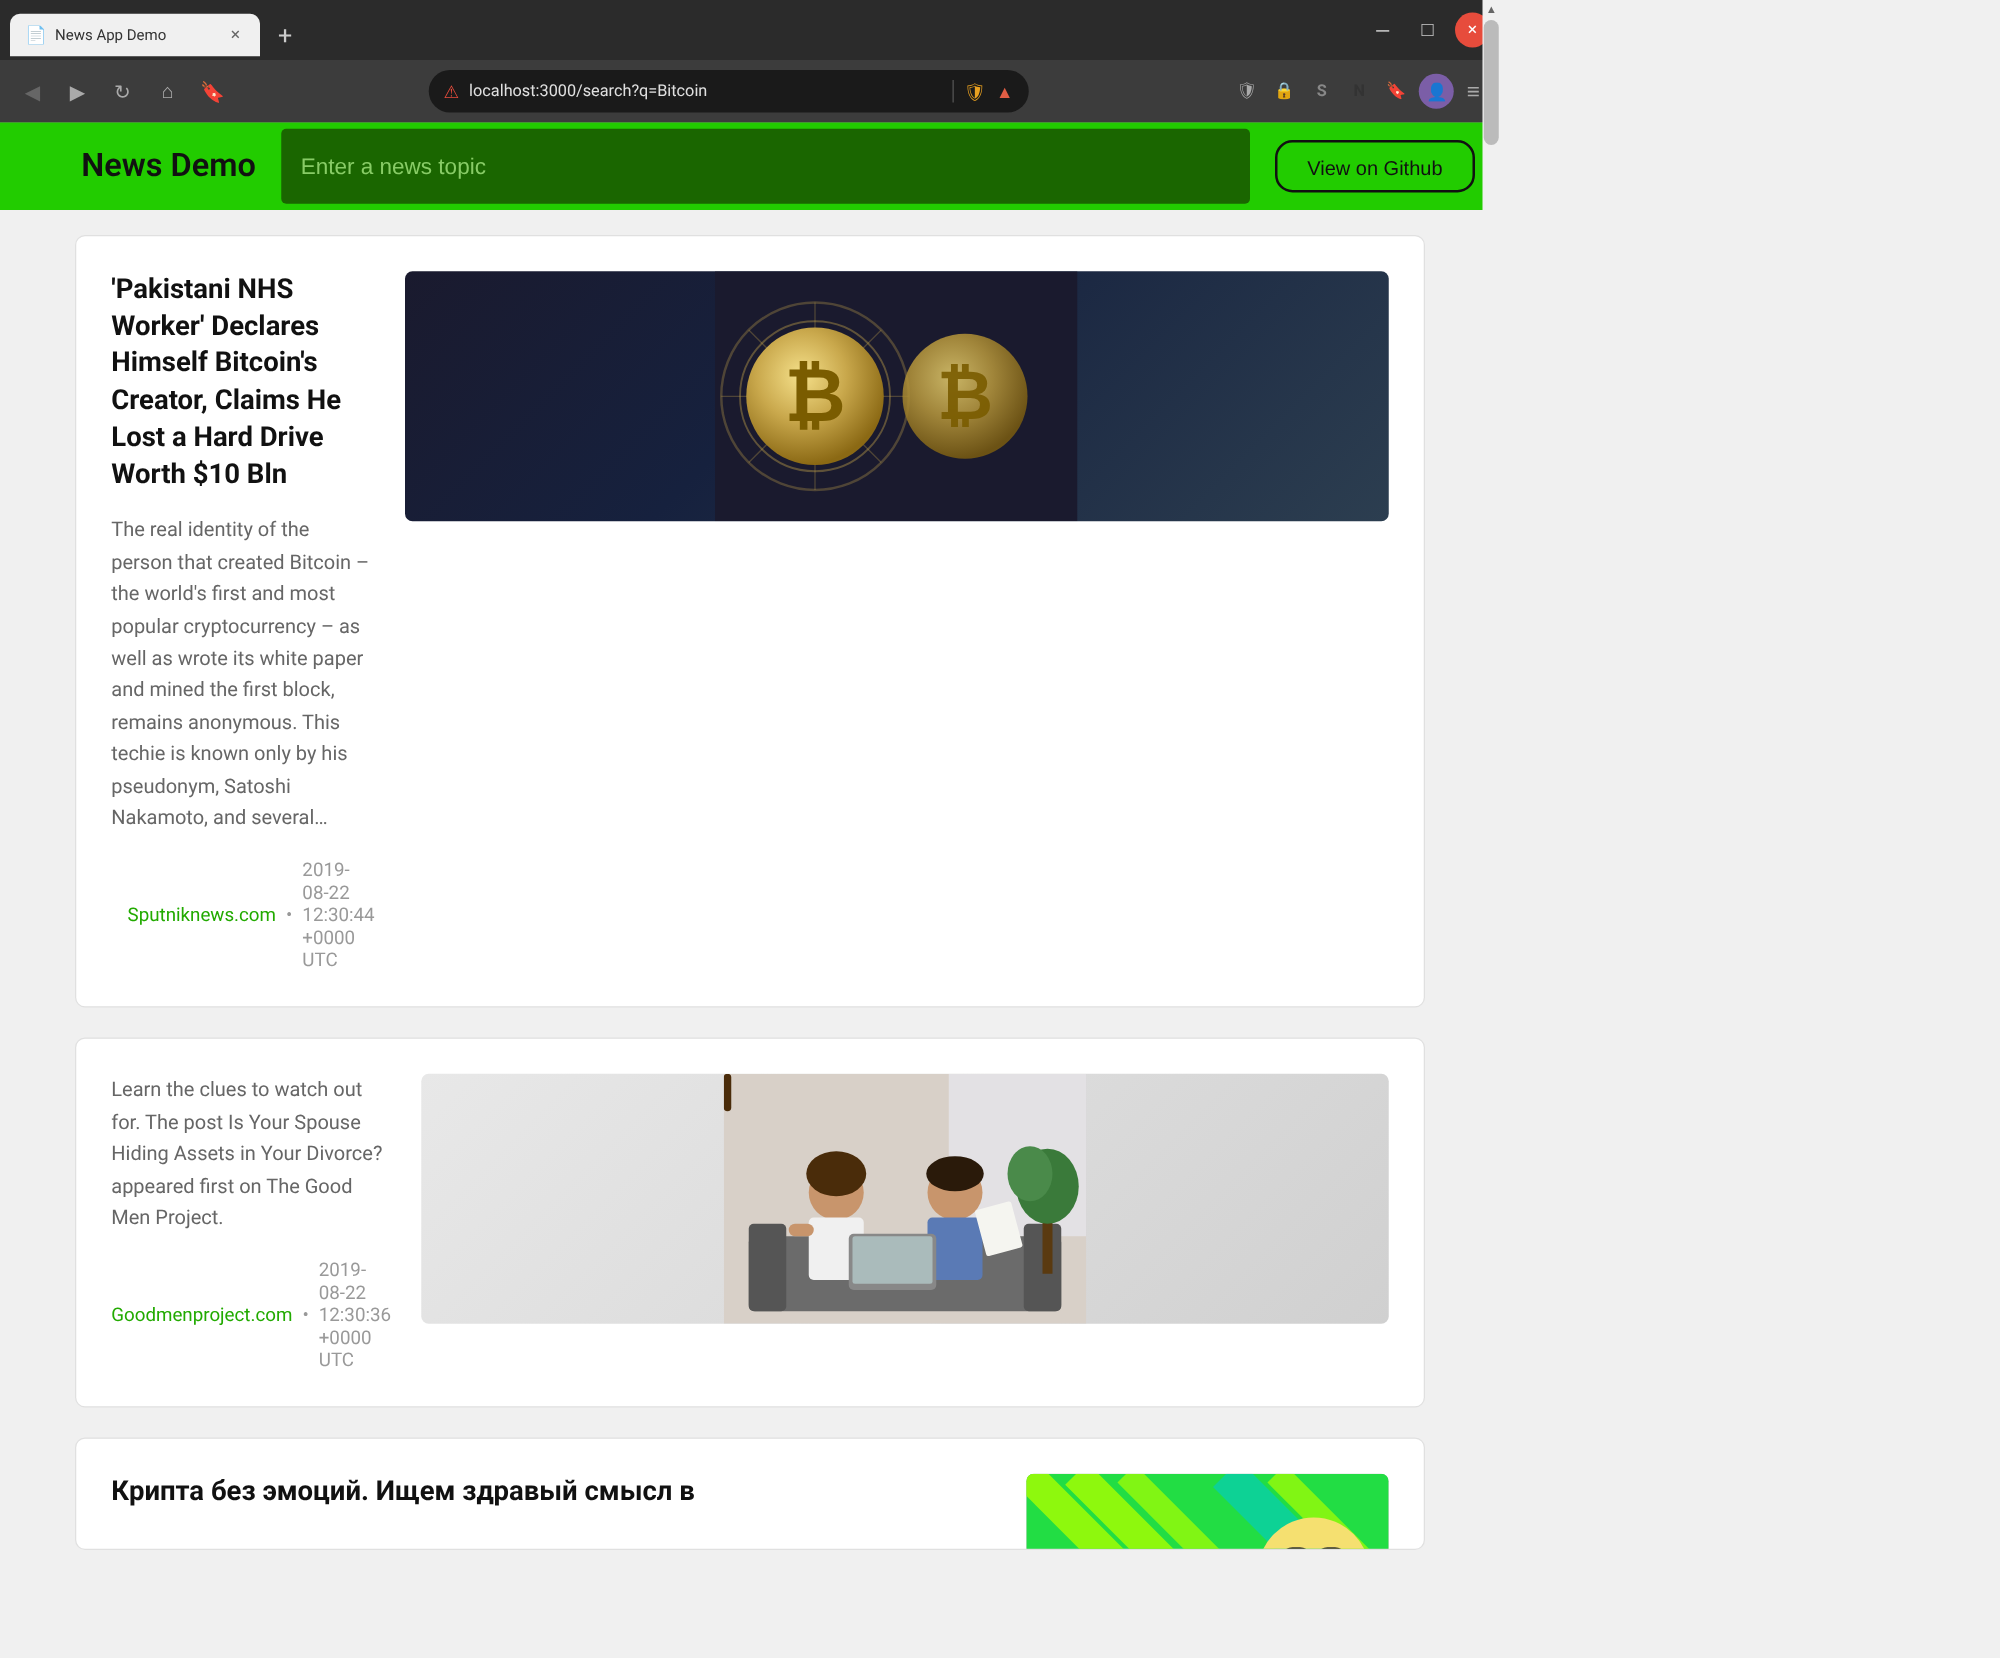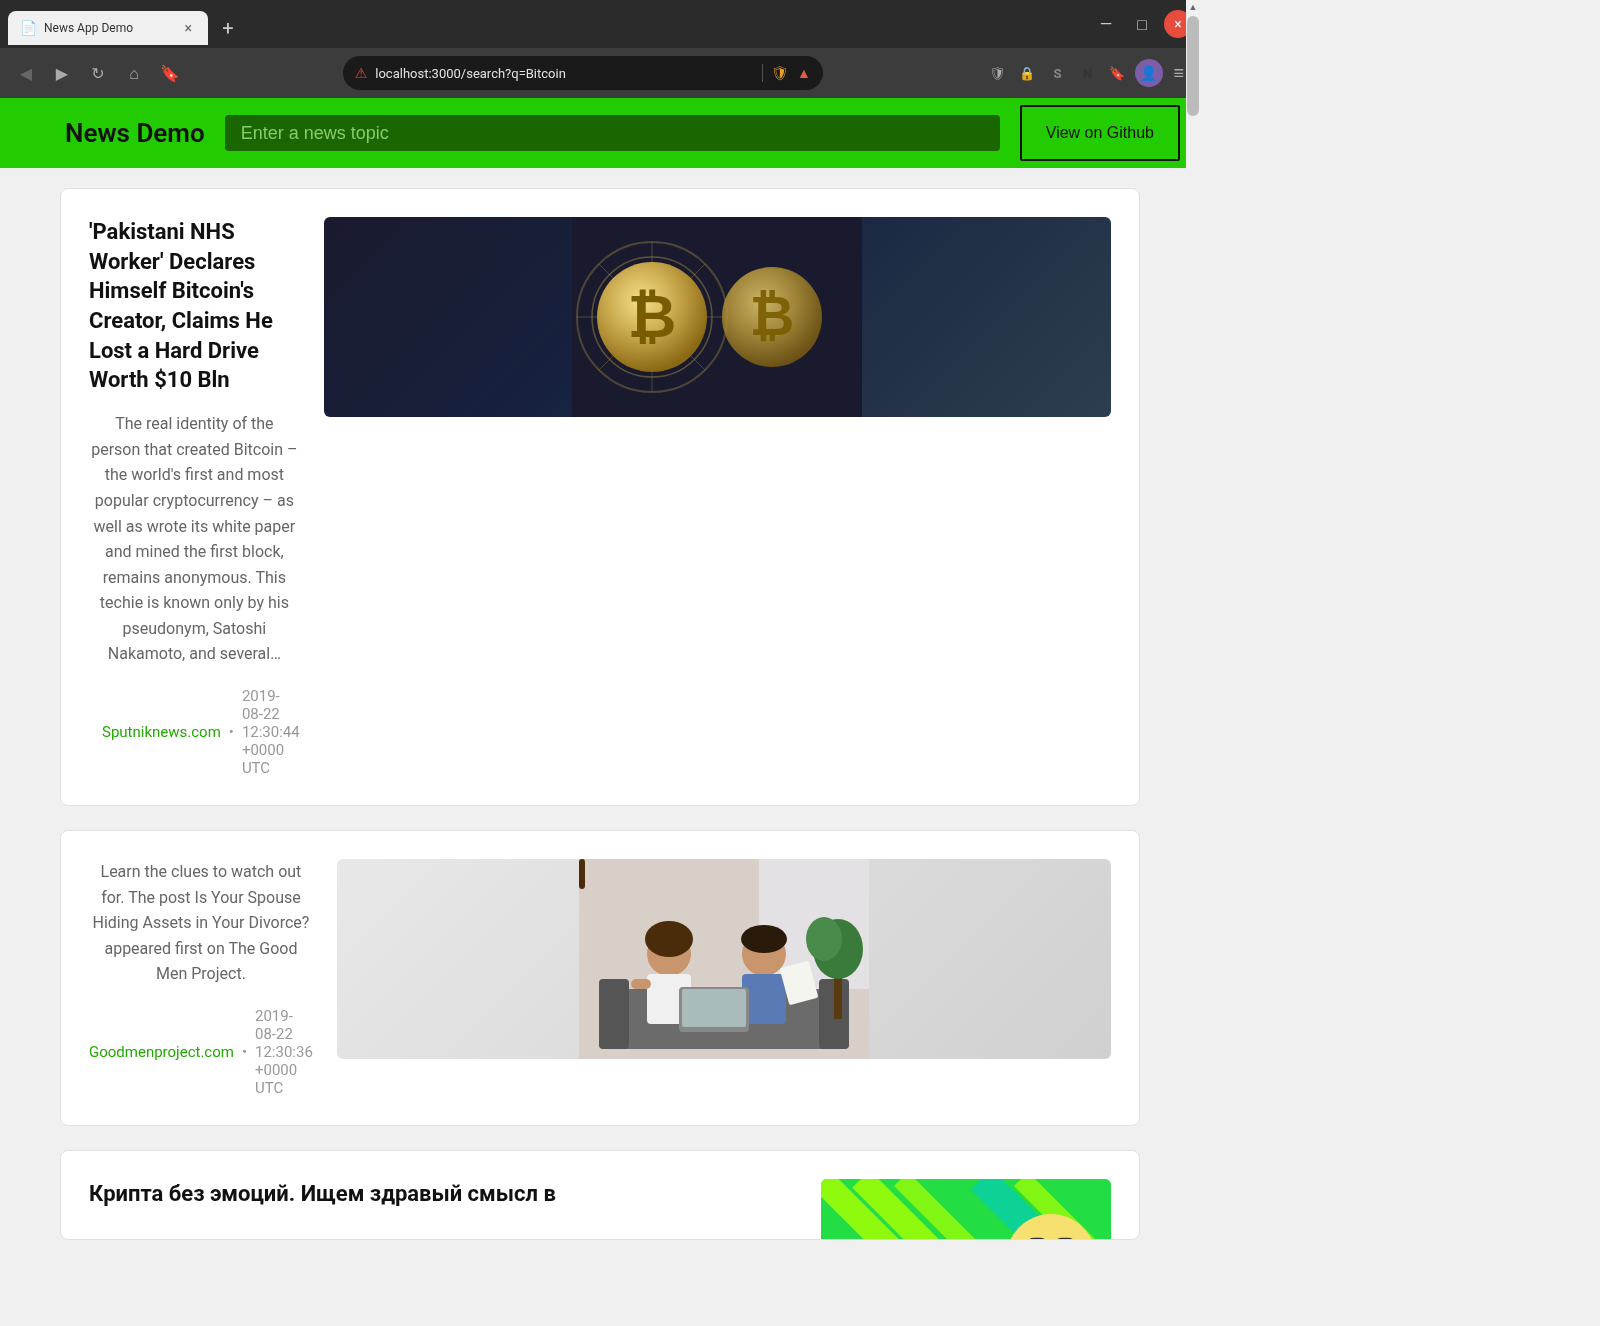--- a/index.html
+++ b/index.html
@@ -184,36 +184,36 @@
     }
     .app-logo {
       font-size: 26px;
       font-weight: 600;
       color: #111;
       white-space: nowrap;
       margin-left: 45px;
     }
     .search-input {
       flex: 1;
-      height: 36px;
+      height: 60px;
       background: #1a6600;
       border: none;
       border-radius: 4px;
       color: #84cc16;
       font-size: 18px;
       padding: 0 16px;
       outline: none;
     }
     .search-input::placeholder { color: #88cc66; }
     .github-btn {
-      height: 56px;
+      height: 42px;
       padding: 13px 24px;
       background: transparent;
       border: 2px solid #111;
-      border-radius: 2px;
+      border-radius: 14px;
       font-size: 16px;
       font-weight: 500;
       color: #111;
       cursor: pointer;
       white-space: nowrap;
     }
 
     
     .main-content {
       background: #f0f0f0;
@@ -238,21 +238,20 @@
       font-weight: 700;
       color: #111;
       line-height: 1.35;
       margin-bottom: 16px;
     }
     .news-description {
       font-size: 16px;
       color: #666;
       line-height: 1.6;
       margin-bottom: 20px;
-      text-align: center;
     }
     .news-meta {
       font-size: 15px;
       color: #22aa00;
       display: flex;
       align-items: center;
       gap: 8px;
     }
     .news-meta-dot {
       color: #999;

